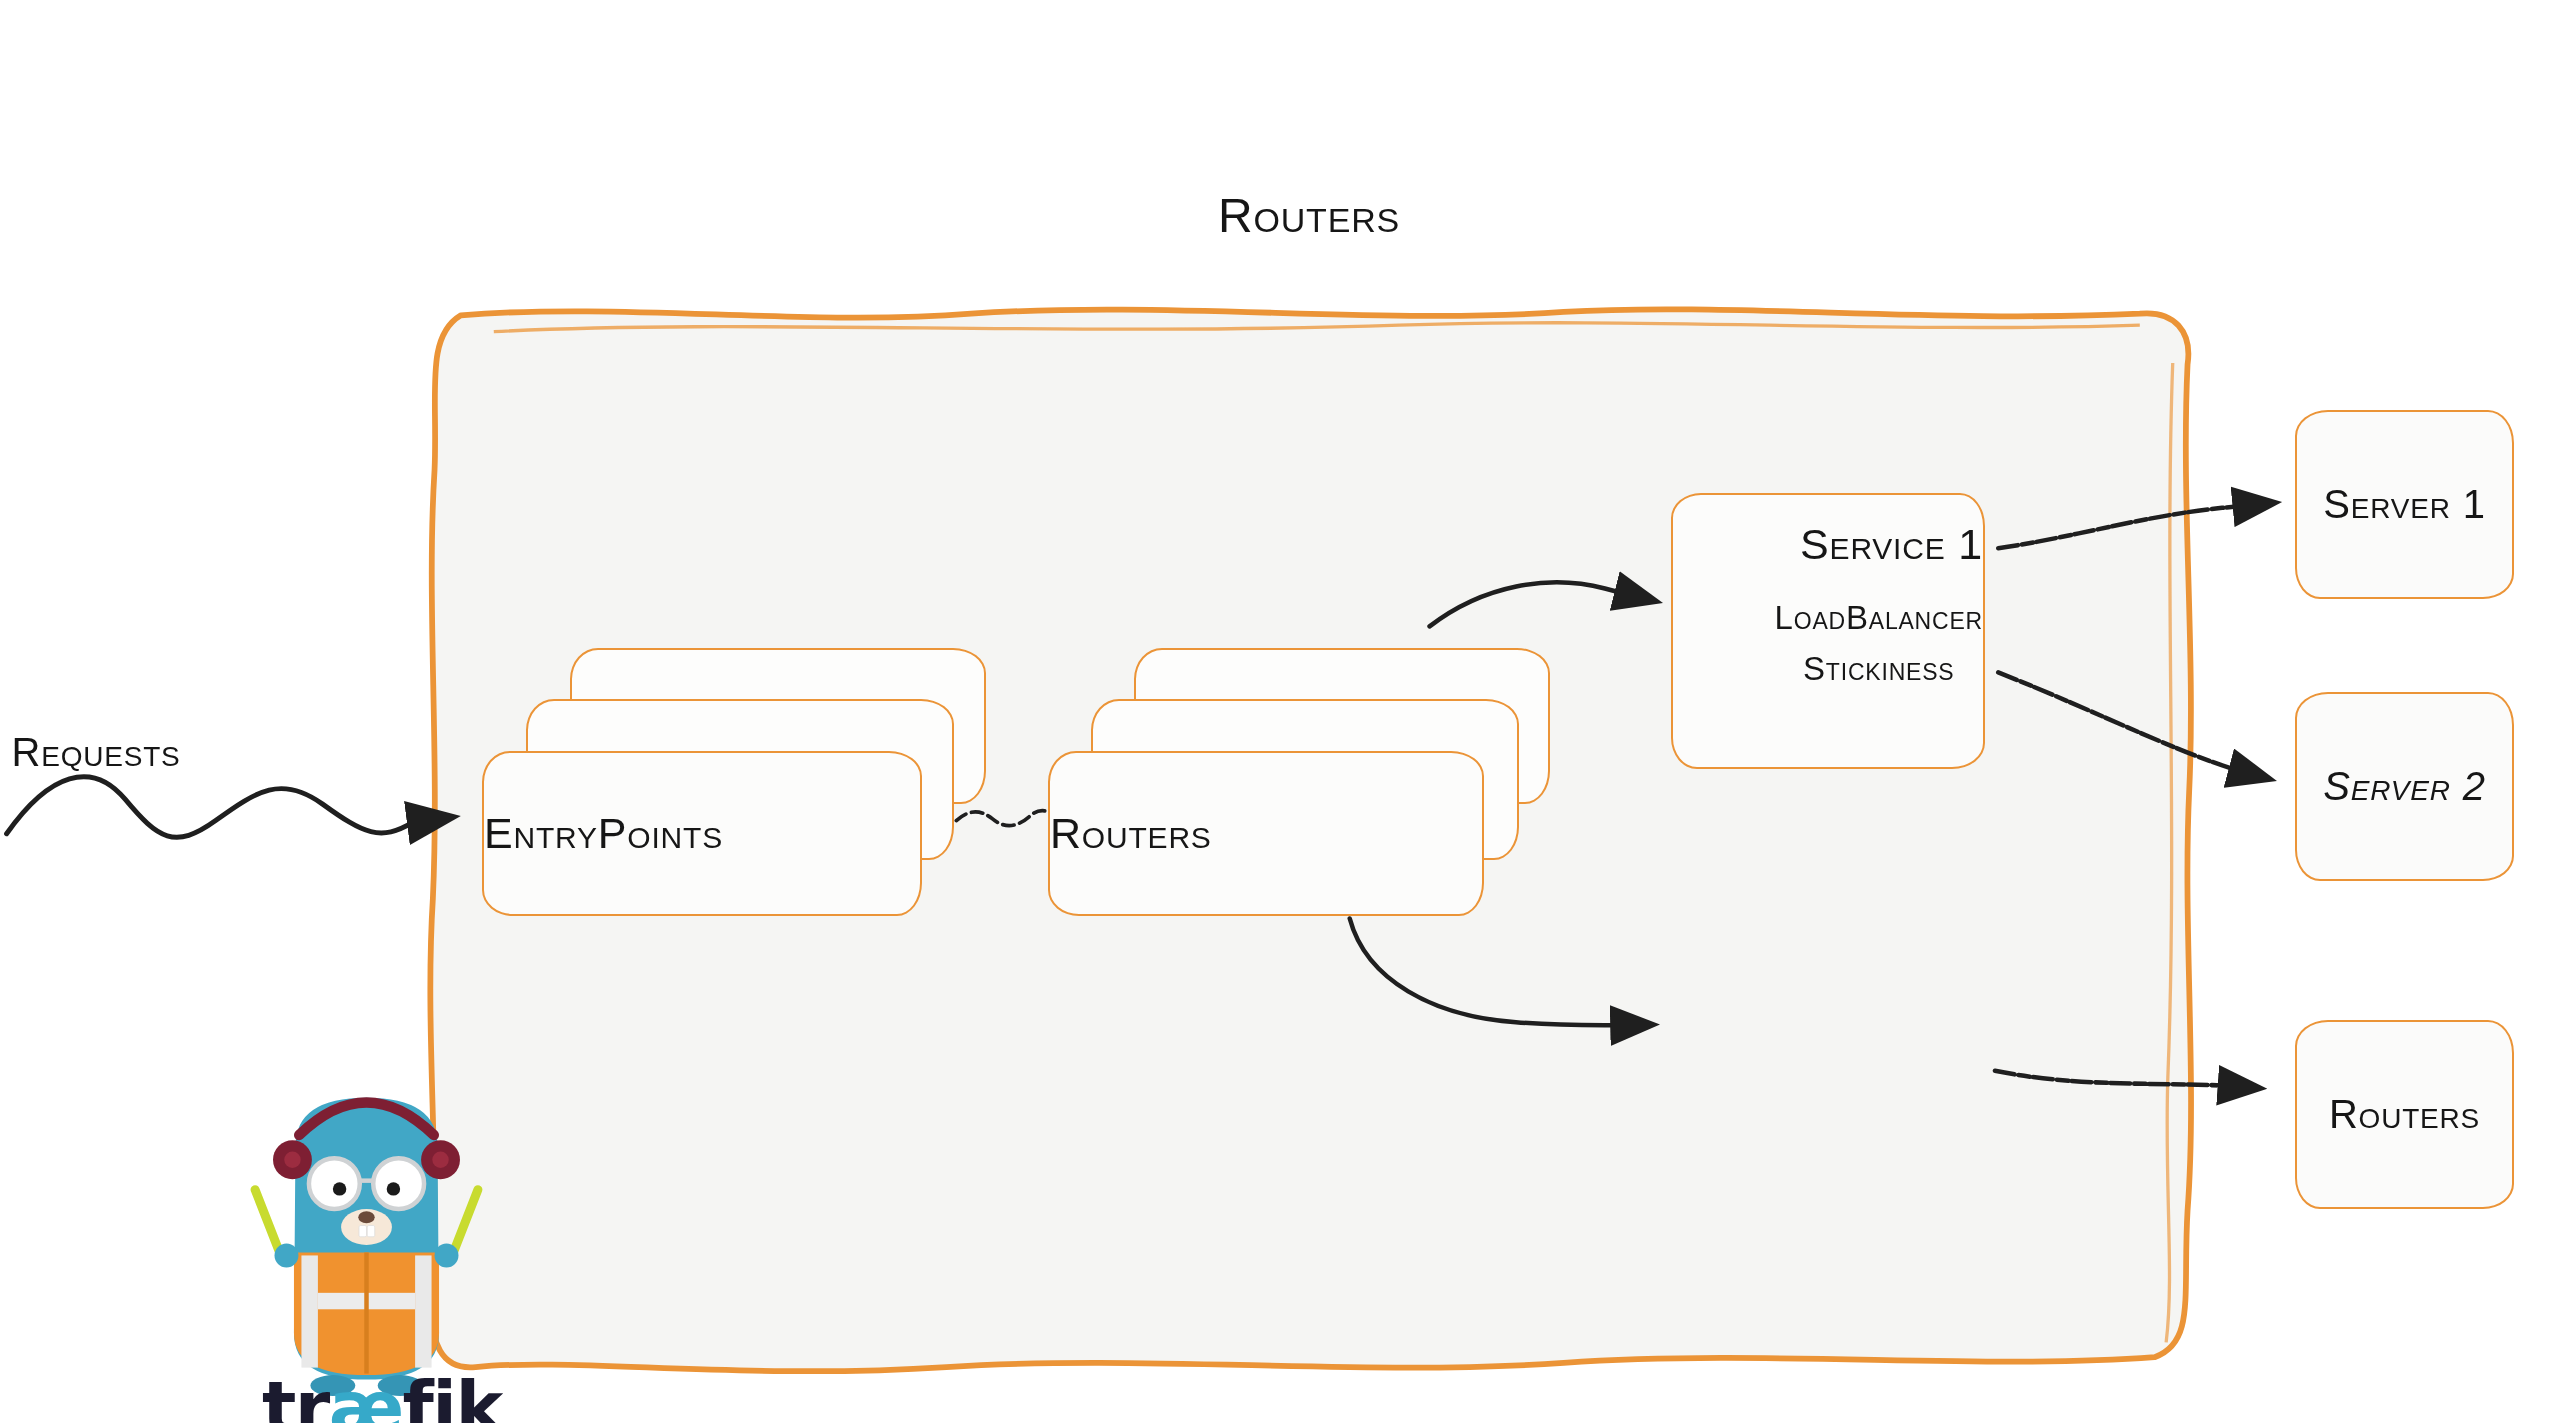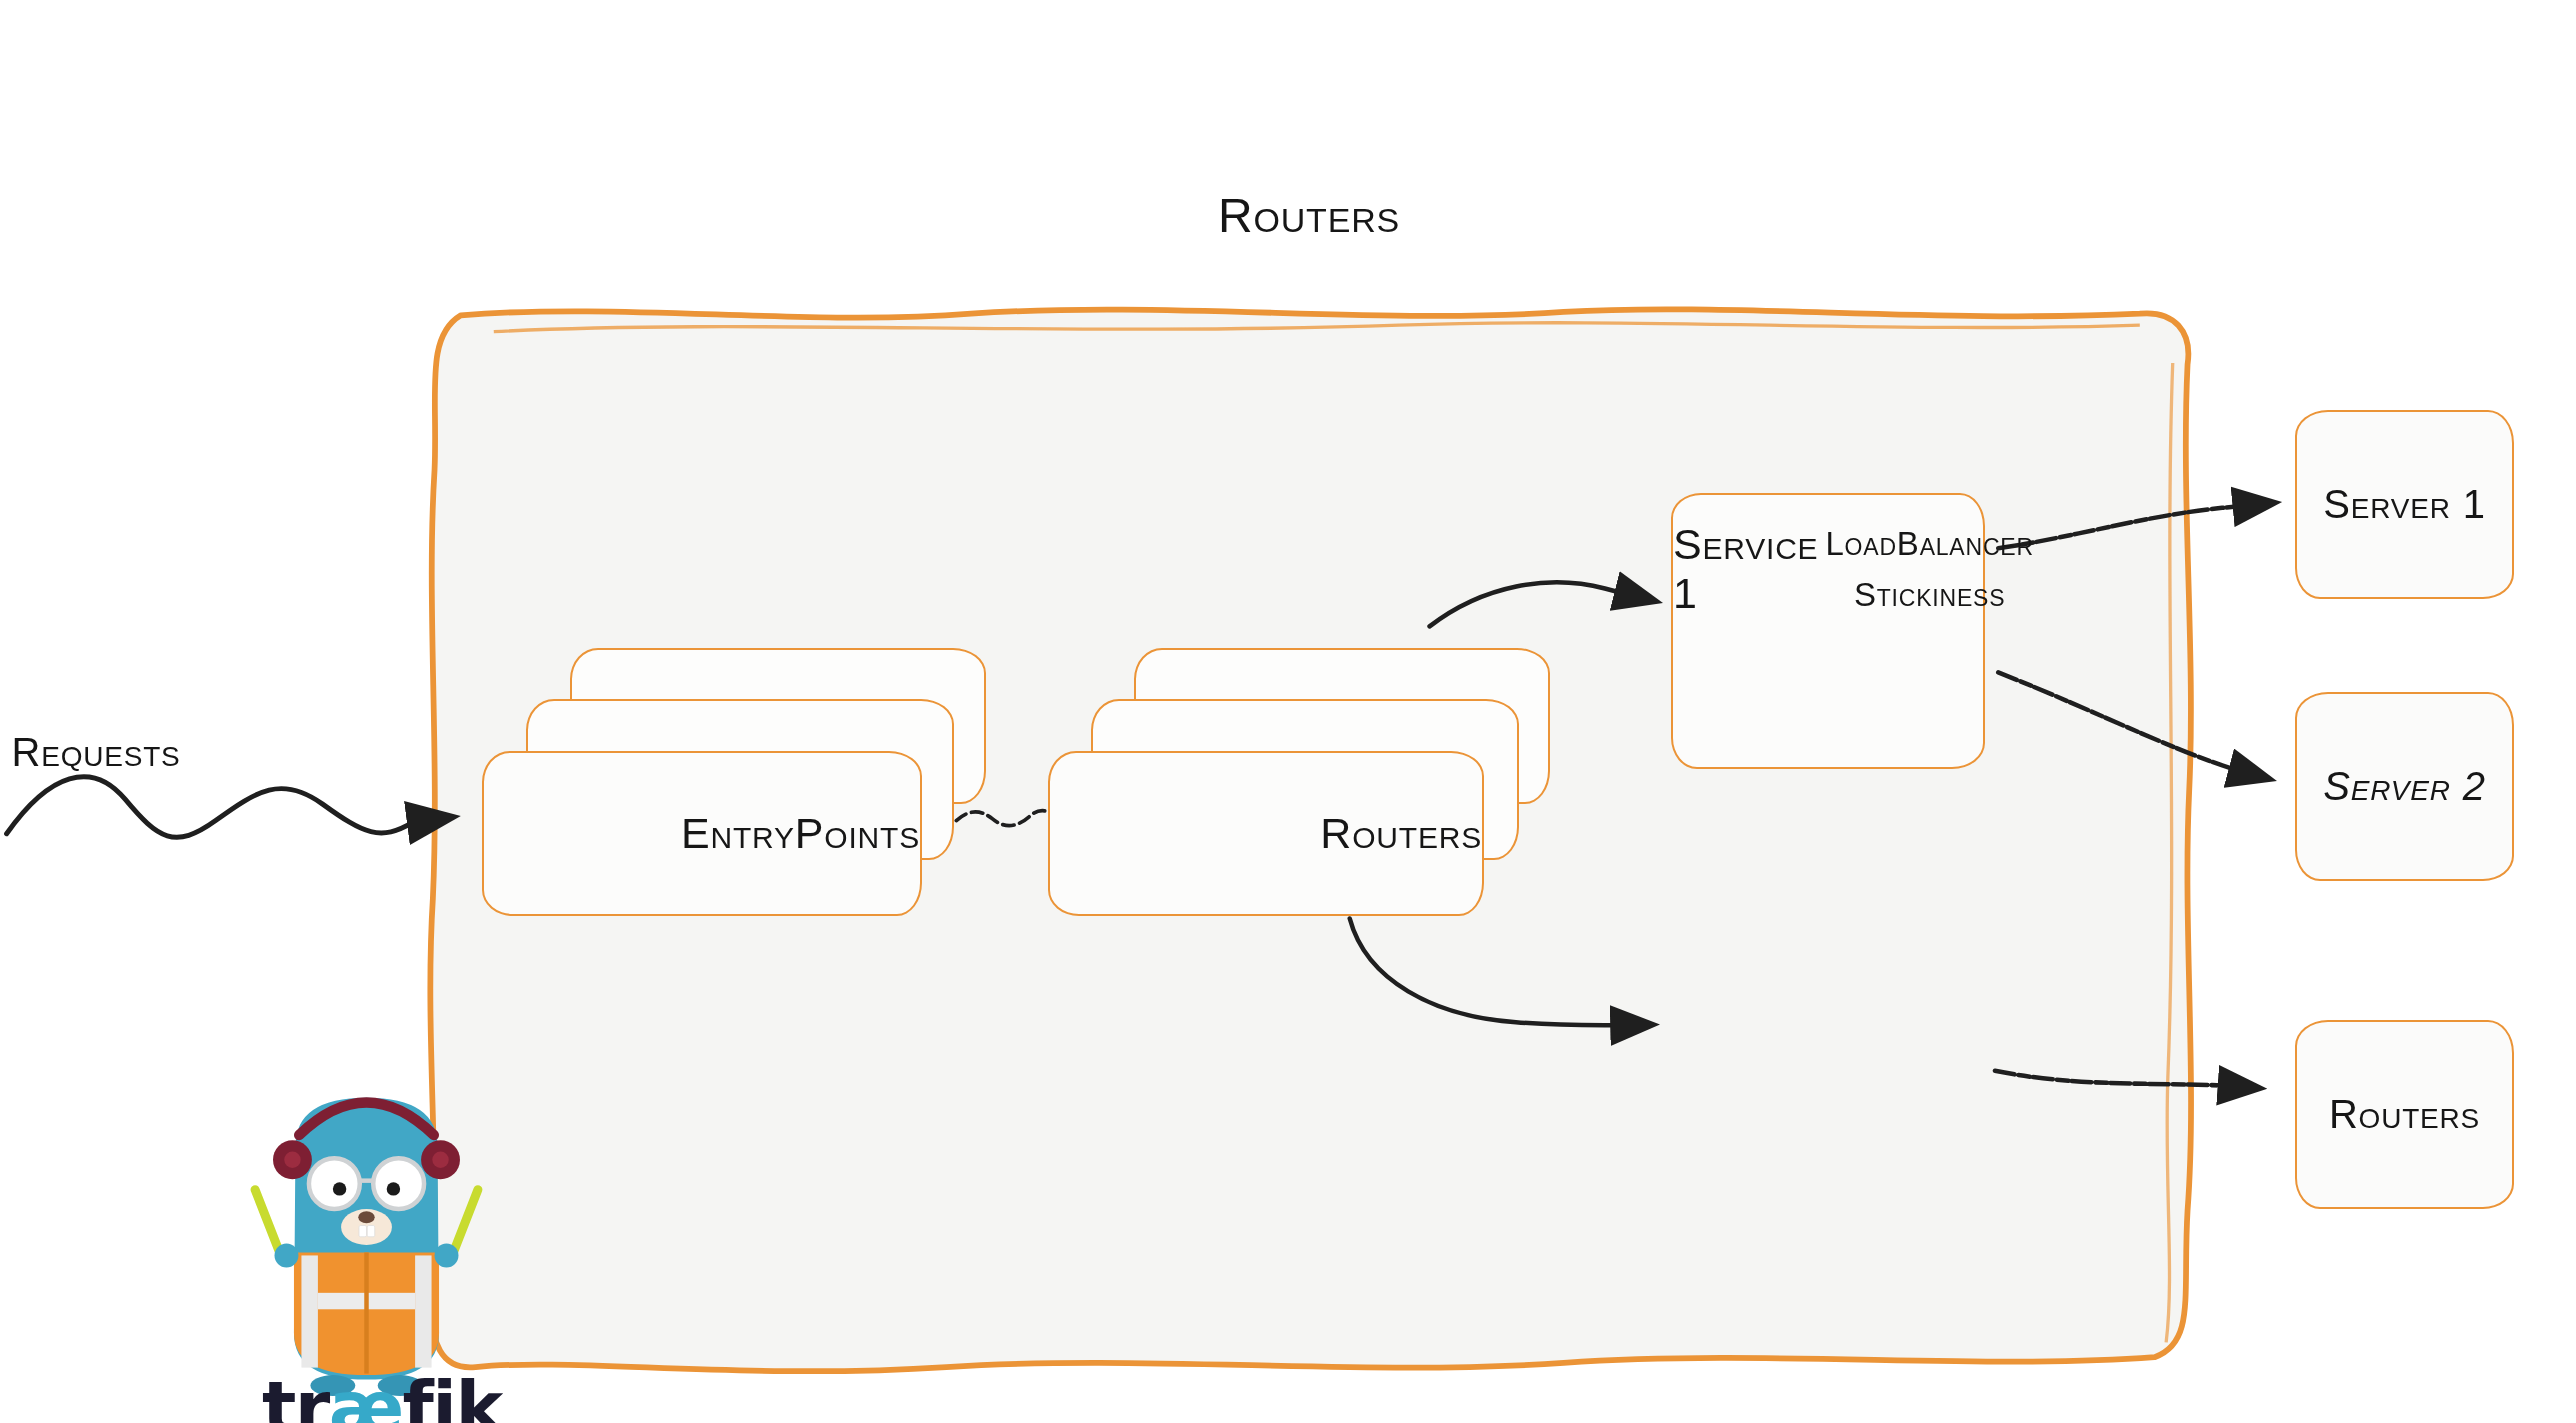--- a/index.html
+++ b/index.html
@@ -18,26 +18,26 @@
 
   .caps{font-variant:small-caps;letter-spacing:0.8px;}
 
   .diagram-title{position:absolute;left:1136px;top:179px;width:346px;text-align:center;
     font-size:48px;font-weight:500;z-index:2;}
   .requests-label{position:absolute;left:11.5px;top:721px;font-size:40px;font-weight:500;z-index:2;}
 
   .card{position:absolute;background:var(--card-bg);border:2.5px solid var(--orange);
     border-radius:28px 33px 25px 31px / 31px 25px 33px 26px;z-index:2;}
   .card.back{background:#fdfdfc;}
-  .card.front{display:flex;align-items:center;justify-content:flex-end;
+  .card.front{display:flex;align-items:center;justify-content:flex-start;
     font-size:43px;font-weight:500;}
 
   .service-box{position:absolute;background:var(--card-bg);border:2.5px solid var(--orange);
     border-radius:30px 25px 33px 26px / 25px 33px 26px 31px;z-index:2;
-    display:flex;flex-direction:row;align-items:flex-start;gap:7px;}
+    display:flex;flex-direction:column;align-items:flex-end;}
   .service-title{font-size:43px;font-weight:500;margin-top:25px;}
   .service-lines{margin-top:23px;text-align:center;font-size:33px;line-height:1.55;font-weight:500;}
   .service-box.s2 .service-lines{margin-top:91px;}
 
   .server-box{position:absolute;width:219px;height:189px;background:#fbfbfa;
     border:2.5px solid var(--orange);border-radius:33px 26px 31px 25px / 26px 33px 25px 31px;
     display:flex;align-items:center;justify-content:center;
     font-size:40px;font-weight:500;z-index:2;}
 
   .gopher{position:absolute;left:243px;top:1055px;z-index:3;}

